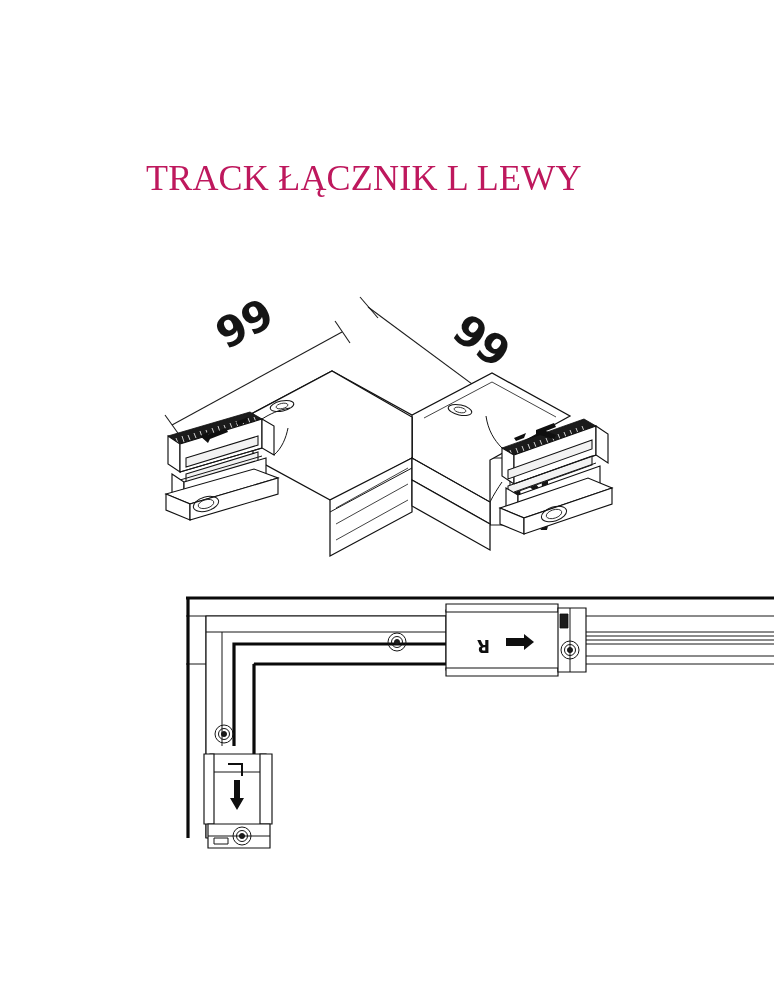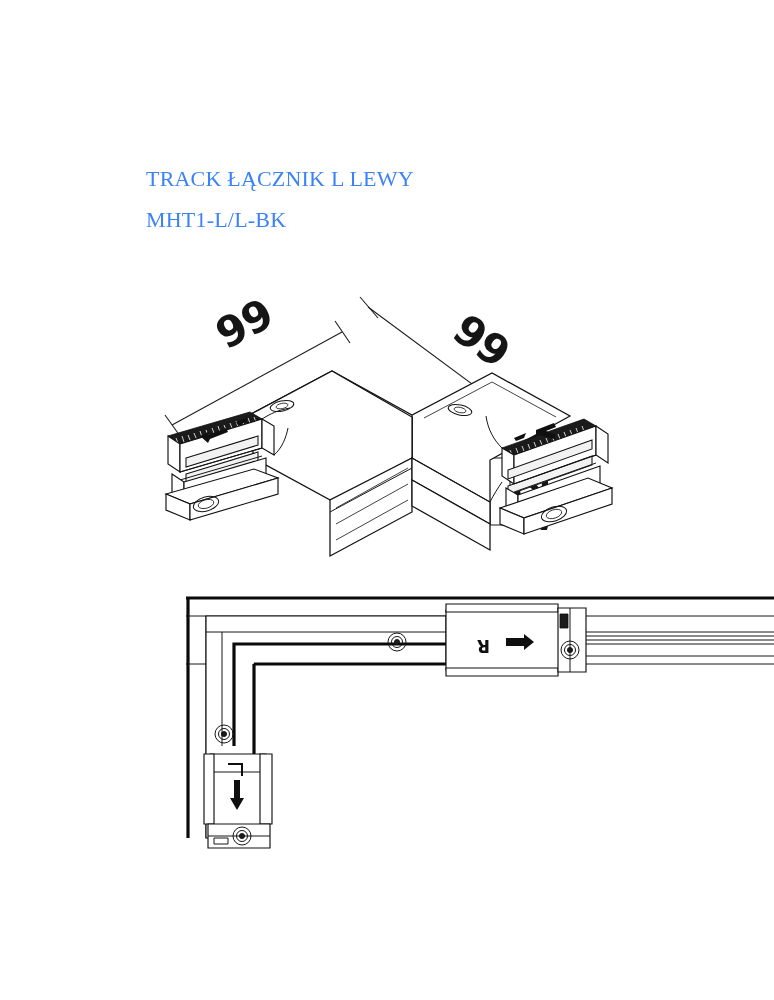--- a/index.html
+++ b/index.html
@@ -19,24 +19,24 @@
 
   
   #title-block {
     position: absolute;
     left: 146px;
     top: 158px;
     width: 560px;
   }
   .title-line {
     font-family: "Liberation Serif", serif;
-    font-size: 22px;
+    font-size: 36px;
     line-height: 41px;
     letter-spacing: 0.2px;
-    color: #3b82f6;
+    color: #be185d;
     white-space: nowrap;
   }
 
   
   .figure {
     position: absolute;
   }
   #iso-figure {
     left: 150px;
     top: 288px;
@@ -122,21 +122,20 @@
     fill: none;
     stroke: #0f0f0f;
     stroke-width: 2;
   }
 </style>
 </head>
 <body>
 
 <div id="title-block">
   <div class="title-line">TRACK ŁĄCZNIK L LEWY</div>
-  <div class="title-line">MHT1-L/L-BK</div>
 </div>
 
 <div class="figure" id="iso-figure">
   <svg viewBox="0 0 474 300" preserveAspectRatio="xMidYMid meet">
 
     <g>
       <path class="dimline" d="M 22 137 L 192 44"></path>
       <path class="dimline" d="M 15 127 L 30 148"></path>
       <path class="dimline" d="M 185 33 L 200 55"></path>
       <text class="dim-text" x="76" y="62" transform="rotate(-28 76 62)">99</text>

